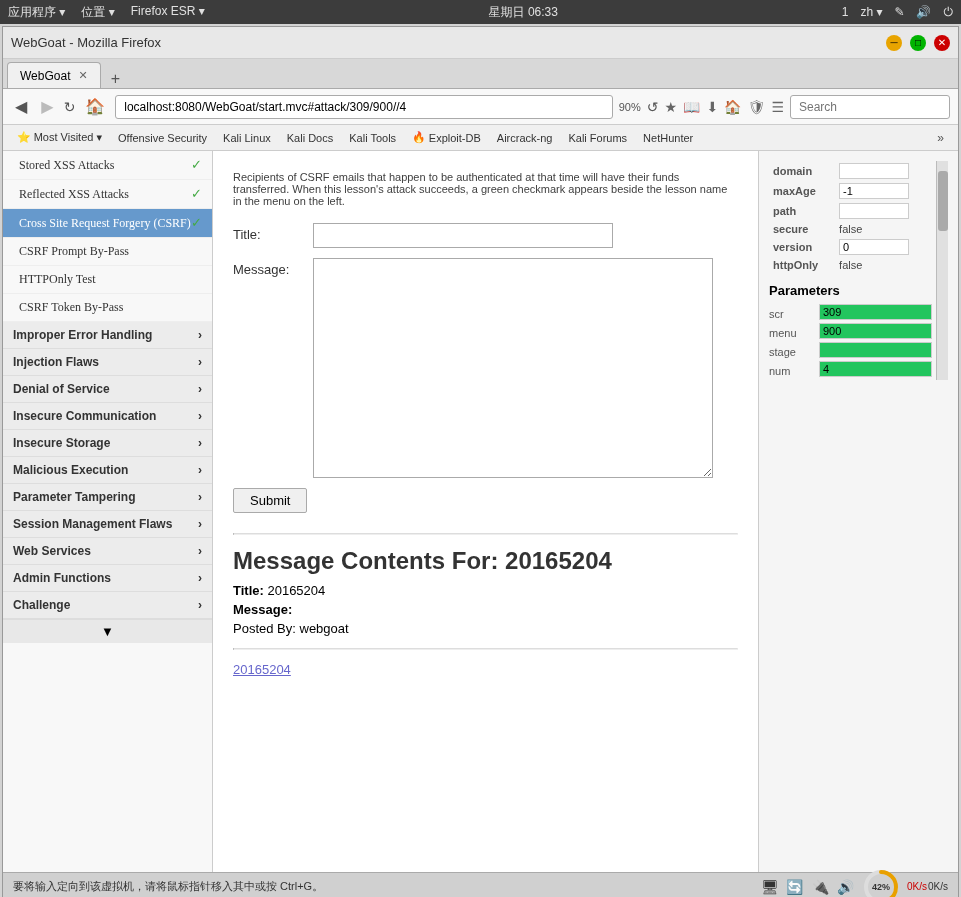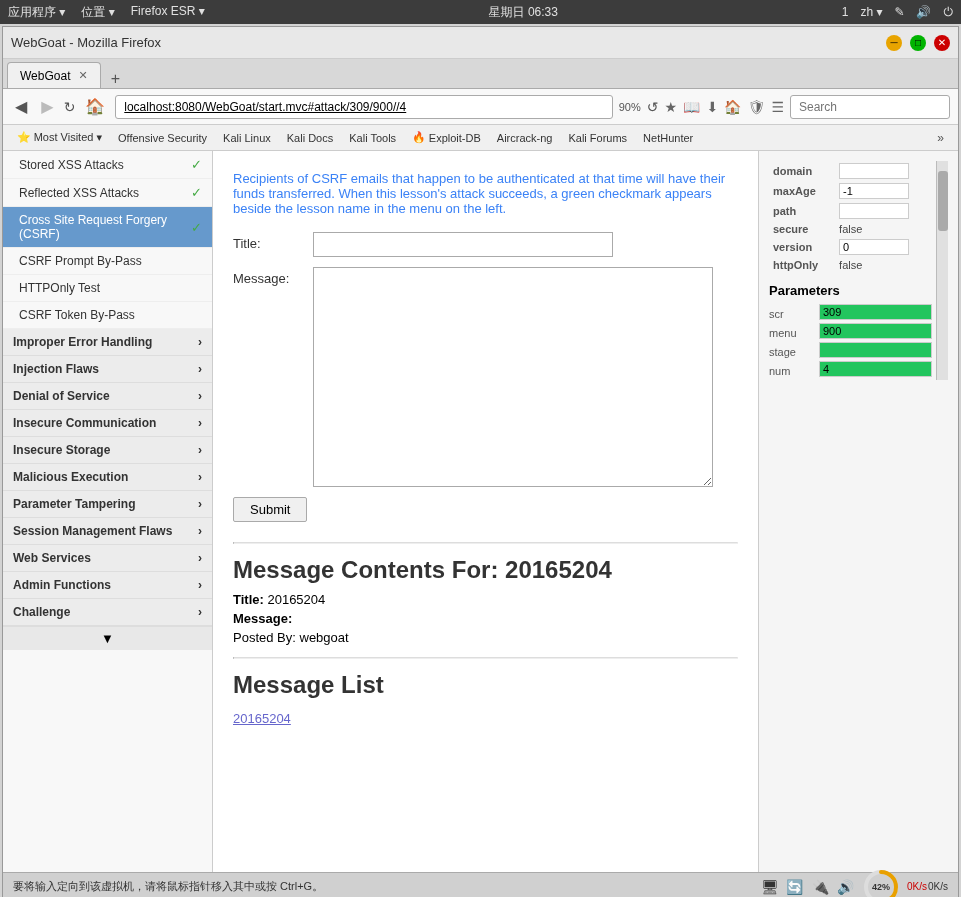--- a/index.html
+++ b/index.html
@@ -87,21 +87,20 @@
     }
     .nav-btn:disabled { color: #bbb; }
     .address-input {
       flex: 1;
       height: 24px;
       border: 1px solid #aaa;
       border-radius: 3px;
       padding: 0 8px;
       font-size: 12px;
       background: white;
-      text-decoration: underline;
     }
     .zoom-indicator {
       font-size: 11px; color: #555; white-space: nowrap;
     }
     .reload-btn { background: none; border: none; cursor: pointer; font-size: 14px; color: #555; }
     .search-input-bar {
       height: 24px;
       border: 1px solid #aaa;
       border-radius: 3px;
       padding: 0 8px;
@@ -169,20 +168,21 @@
       padding: 6px 10px;
       font-size: 12px;
       font-weight: bold;
       cursor: pointer;
       border-bottom: 1px solid #ddd;
       background: #ececec;
       color: #333;
     }
     .sidebar-sub {
       padding-left: 16px;
+      font-family: Liberation Serif, serif;
     }
 
     
     .main-content {
       flex: 1;
       background: white;
       overflow-y: auto;
       padding: 20px;
     }
 
@@ -442,21 +442,21 @@
       </div>
       <div class="sidebar-category">
         <span>Challenge</span>
         <span class="arrow">›</span>
       </div>
 
       <div style="text-align:center; padding:4px; cursor:pointer; background:#e8e8e8; border-top:1px solid #ddd;">▼</div>
     </div>
 
     <div class="main-content">
-      <p style="font-size:13px; margin-bottom:16px; color:#3b82f6;">Recipients of CSRF emails that happen to be authenticated at that time will have their funds transferred. When this lesson's attack succeeds, a green checkmark appears beside the lesson name in the menu on the left.</p>
+      <p style="font-size:11px; margin-bottom:16px; color:#404040;">Recipients of CSRF emails that happen to be authenticated at that time will have their funds transferred. When this lesson's attack succeeds, a green checkmark appears beside the lesson name in the menu on the left.</p>
 
       <div class="form-section">
         <div class="form-row">
           <span class="form-label">Title:</span>
           <input class="form-input" type="text" style="">
         </div>
         <div class="form-row">
           <span class="form-label">Message:</span>
           <textarea class="form-textarea" style=""></textarea>
         </div>
@@ -476,21 +476,20 @@
           <strong>Message:</strong>
         </div>
         <div class="message-field">
           <span>Posted By:</span> <span>webgoat</span>
         </div>
       </div>
 
       <hr class="divider">
 
       <div>
-        <h2 class="message-list-title">Message List</h2>
         <a class="message-link">20165204</a>
       </div>
     </div>
 
     <div class="right-panel">
 
       <div style="display:flex;gap:4px;">
         <div style="flex:1;">
           <table>
             <tbody>

